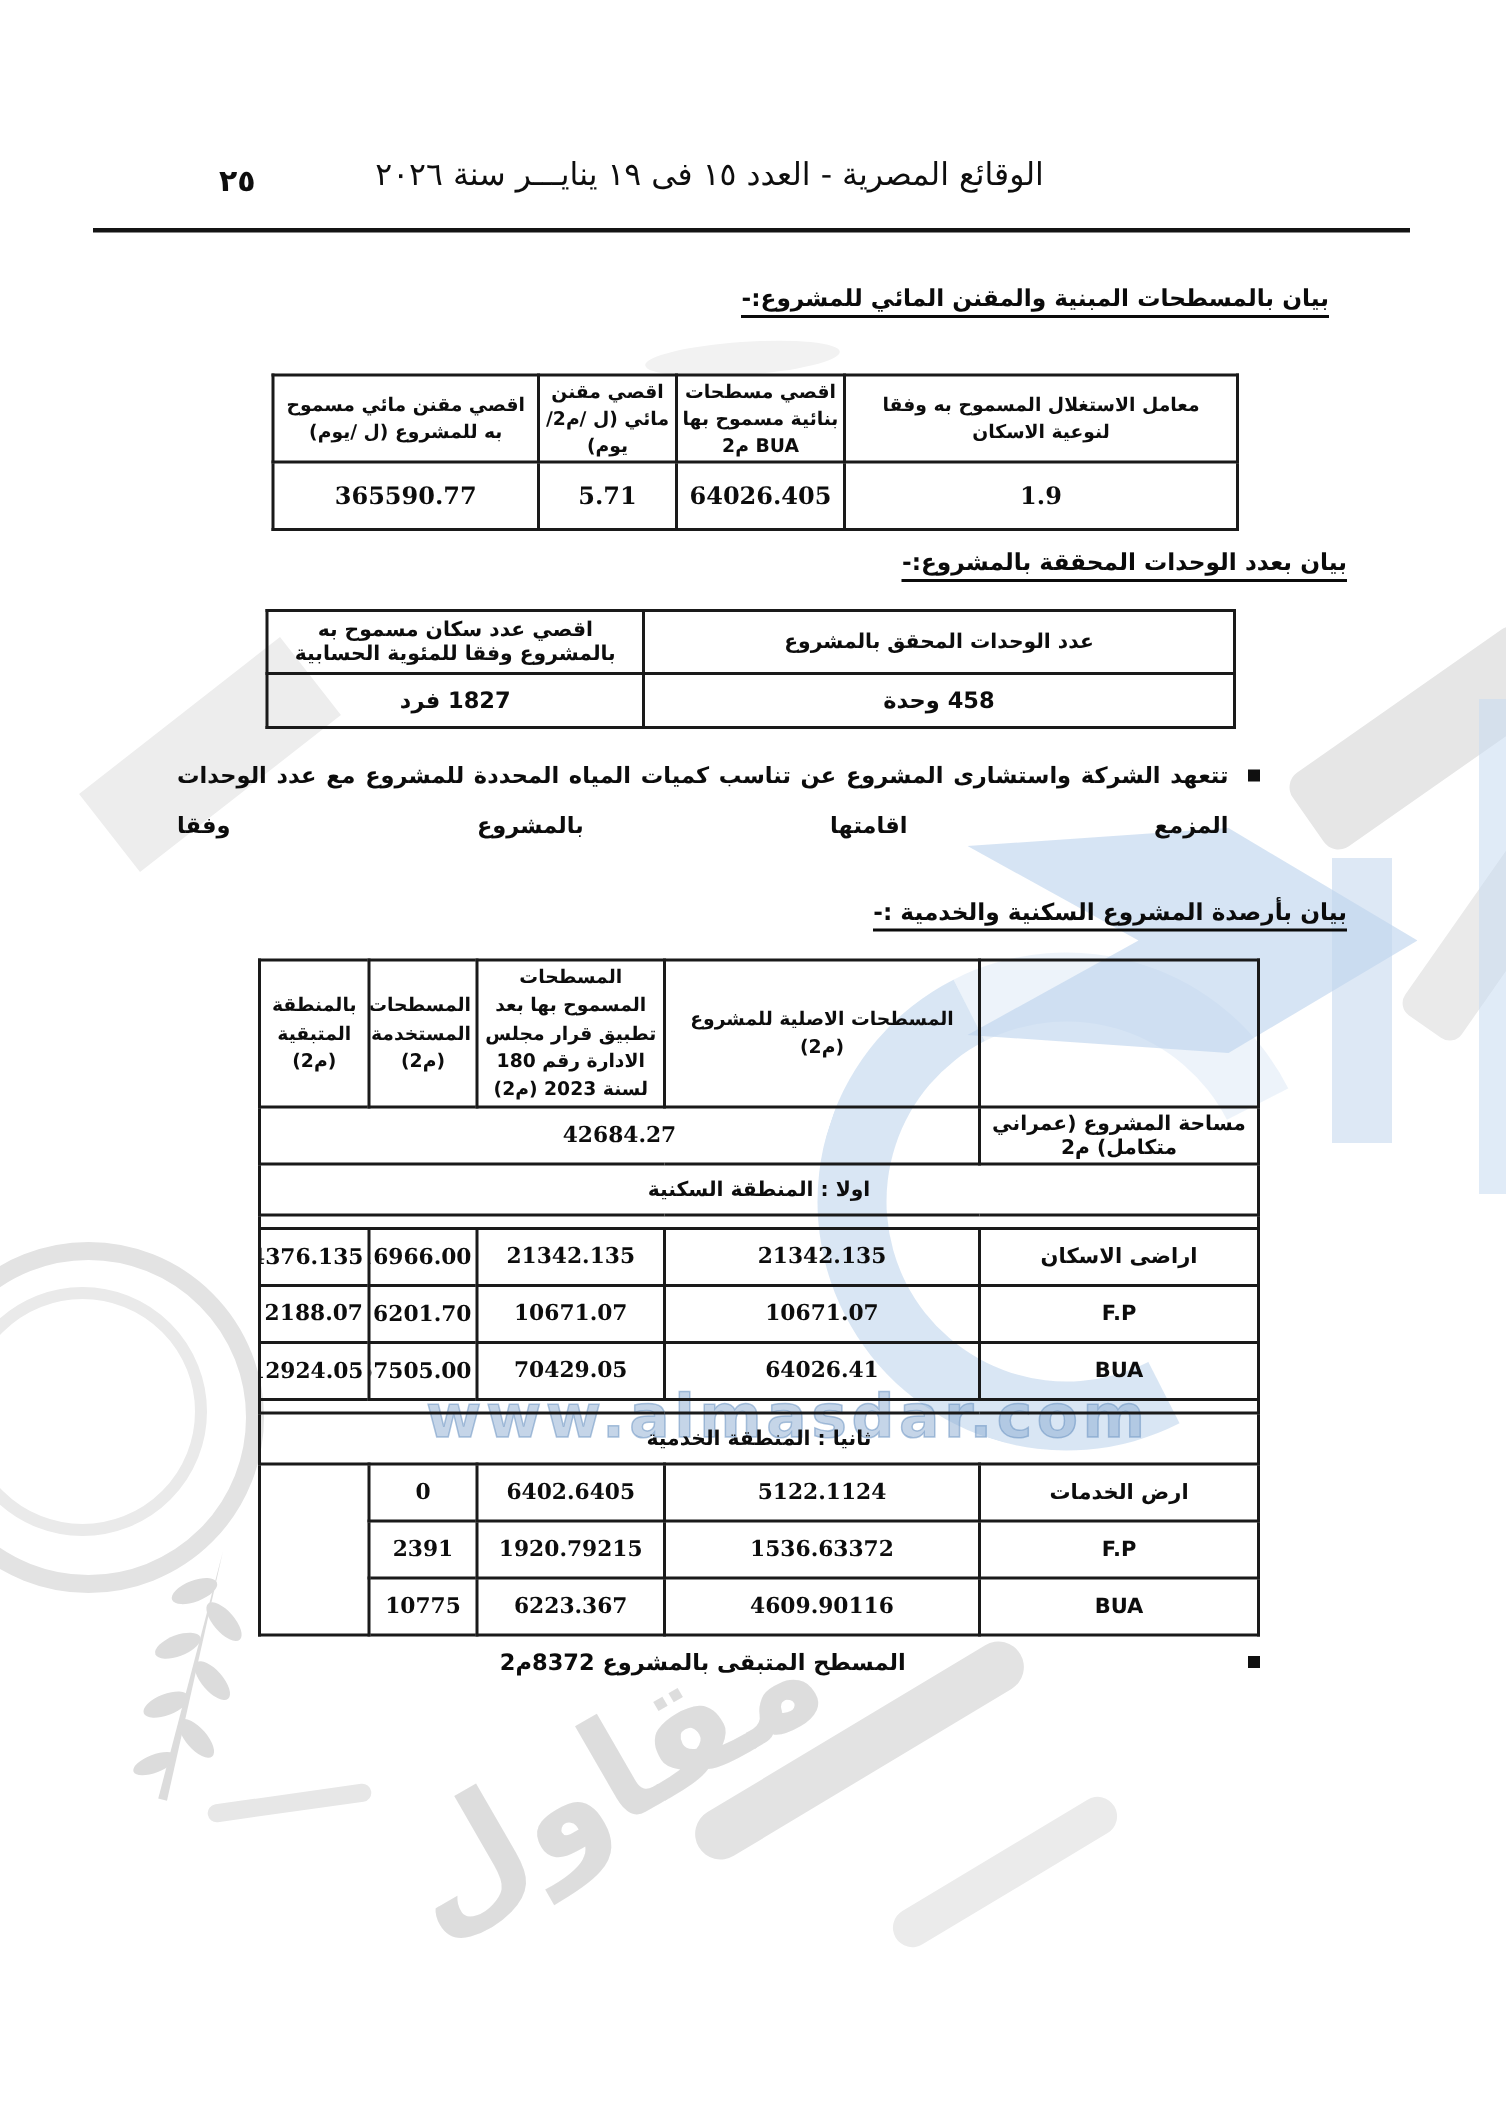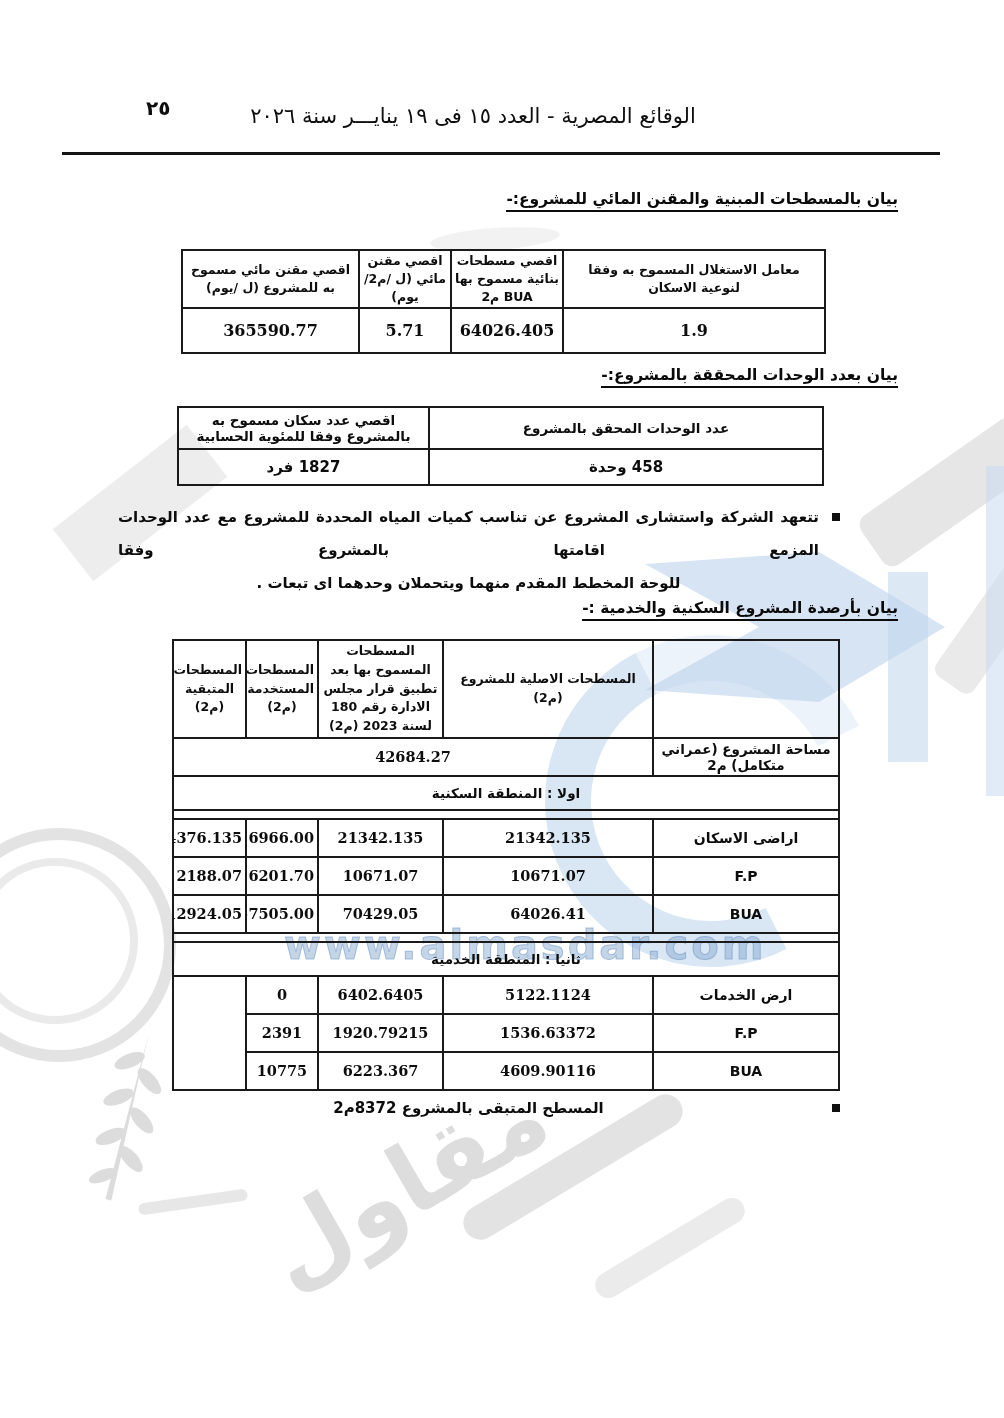--- a/index.html
+++ b/index.html
@@ -37,27 +37,27 @@
     left:252px;top:1128px;font-size:96px;font-weight:700;color:#dadada;
     transform:rotate(-30deg);letter-spacing:2px;opacity:.9;
   }
   .wm-swoosh1{left:448px;top:1150px;width:250px;height:34px;background:#e3e3e3;border-radius:18px;transform:rotate(-31deg);}
   .wm-swoosh2{left:585px;top:1235px;width:170px;height:26px;background:#ebebeb;border-radius:14px;transform:rotate(-31deg);}
   .wm-tilde{left:138px;top:1196px;width:110px;height:12px;background:#e7e7e7;border-radius:8px;transform:rotate(-8deg);}
   
   .content{position:relative;z-index:1;}
   .abs{position:absolute;}
   .hdr-title{left:238px;top:104px;width:470px;text-align:center;font-weight:400;font-size:21px;white-space:nowrap;}
-  .hdr-page{left:146px;top:96px;font-weight:700;font-size:20px;}
+  .hdr-page{left:146px;top:108px;font-weight:700;font-size:20px;}
   .rule{left:62px;top:152px;width:878px;height:3px;background:#141414;}
   .sec-title{
     font-weight:700;font-size:15.5px;color:#0b0b0b;
     border-bottom:2.5px solid #0b0b0b;padding-bottom:2px;white-space:nowrap;
   }
-  .sec1{top:190px;right:106px;}
+  .sec1{top:190px;right:118px;}
   .sec2{top:366px;right:106px;margin-left:16px;}
   .sec3{top:599px;right:106px;}
   table.tbl{border-collapse:collapse;table-layout:fixed;background:transparent;}
   table.tbl td,table.tbl th{
     border:2px solid #1a1a1a;padding:1px 3px;text-align:center;vertical-align:middle;
     font-weight:700;color:#0d0d0d;overflow:hidden;
   }
   .t-built{left:181px;top:249px;width:643px;}
   .t-built th{height:44px;font-size:12.5px;line-height:1.45;}
   .t-built td{height:41px;font-size:16px;}
@@ -164,40 +164,39 @@
         <td>458 وحدة</td>
         <td>1827 فرد</td>
       </tr>
     </tbody>
       </table>
 
     <div class="abs note note1">
       <span class="bullet-sq"></span>
       <div class="note-text">
         <div class="note-l1">تتعهد الشركة واستشارى المشروع عن تناسب كميات المياه المحددة للمشروع مع عدد الوحدات المزمع اقامتها بالمشروع وفقا</div>
-        <div class="note-l2">للوحة المخطط المقدم منهما ويتحملان وحدهما اى تبعات .</div>
       </div>
     </div>
 
     <div class="abs sec-title sec3">بيان بأرصدة المشروع السكنية والخدمية :-</div>
     <table class="abs tbl t-bal" dir="rtl">
       <colgroup>
           <col style="width:186px">
           <col style="width:210px">
           <col style="width:125px">
           <col style="width:72px">
           <col style="width:73px">
         </colgroup>
       <tbody>
           <tr class="hrow">
         <th></th>
         <th>المسطحات الاصلية للمشروع (م2)</th>
         <th>المسطحات المسموح بها بعد تطبيق قرار مجلس الادارة رقم 180 لسنة 2023 (م2)</th>
         <th>المسطحات المستخدمة (م2)</th>
-        <th>المسطحات المتبقية (م2)</th>
+        <th>بالمنطقة المتبقية (م2)</th>
       </tr>
       <tr>
         <td class="lbl">مساحة المشروع (عمراني متكامل) م2</td>
         <td class="num right-val" colspan="4">42684.27</td>
       </tr>
       <tr class="sec-row">
         <td colspan="5">اولا : المنطقة السكنية</td>
       </tr>
       <tr class="gap">
             <td colspan="5"></td>

